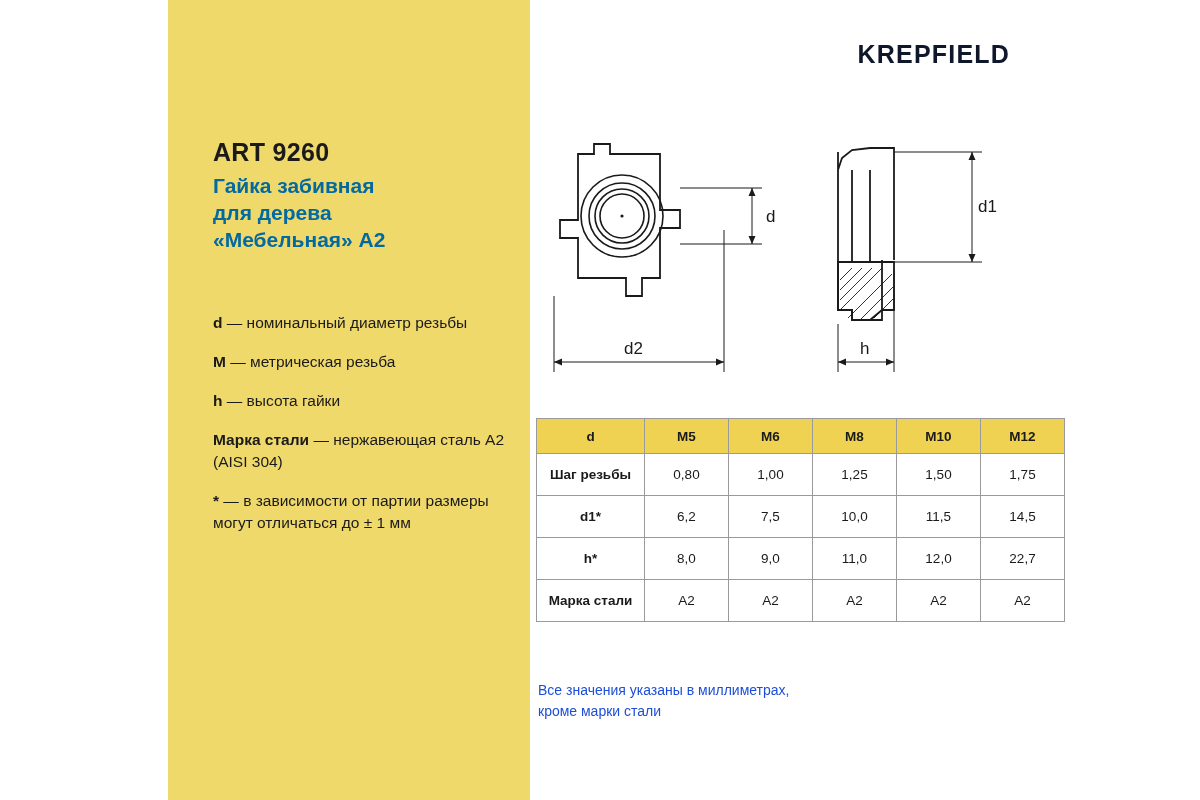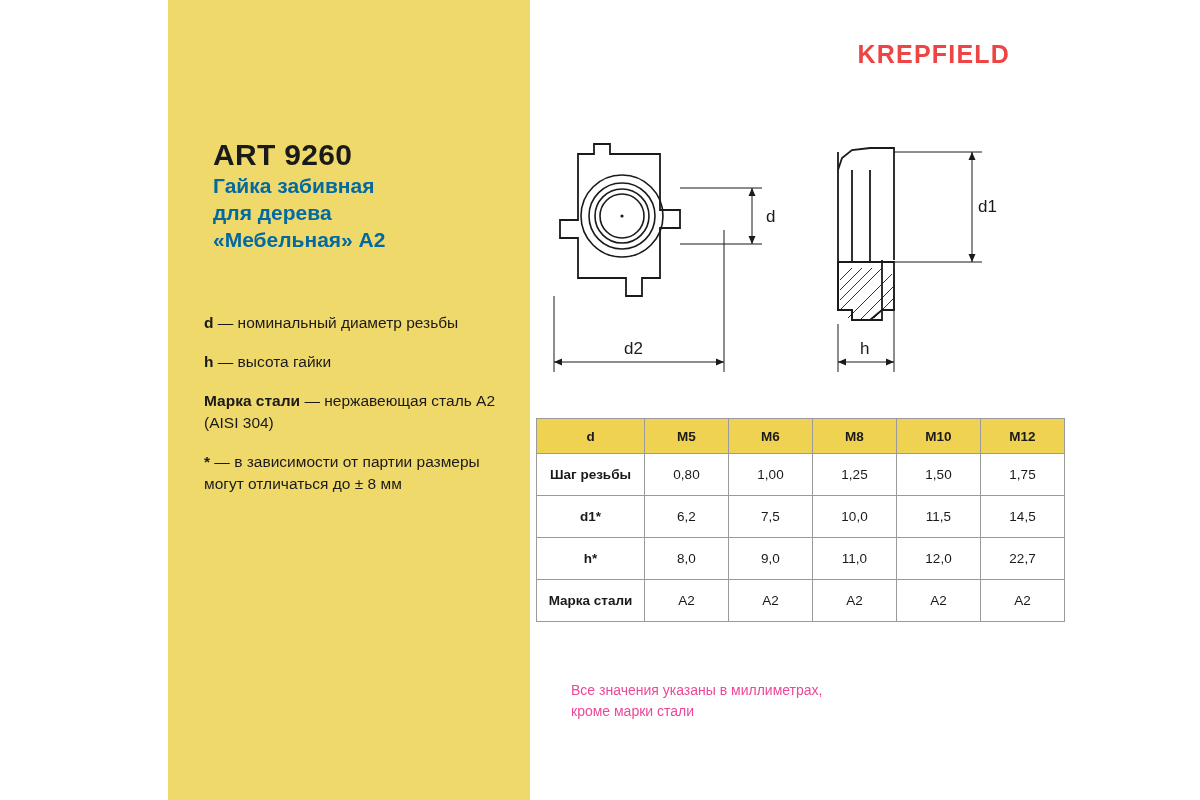--- a/index.html
+++ b/index.html
@@ -24,39 +24,39 @@
     width: 362px;
     height: 800px;
     background: #f0d96b;
   }
 
   .product-code {
     position: absolute;
     left: 213px;
     top: 138px;
     width: 300px;
-    font-size: 30px;
+    font-size: 25px;
     font-weight: bold;
     letter-spacing: 0.3px;
     color: #1a1a1a;
   }
   .product-title {
     position: absolute;
     left: 213px;
     top: 172px;
     width: 290px;
     font-size: 21px;
     font-weight: bold;
     line-height: 27px;
     color: #0369a1;
   }
 
   .legend {
     position: absolute;
-    left: 204px;
+    left: 213px;
     top: 312px;
     width: 292px;
   }
   .legend-item {
     font-size: 15.5px;
     line-height: 22px;
     margin-bottom: 17px;
     color: #1a1a1a;
   }
   .legend-item .term {
@@ -73,21 +73,21 @@
   }
 
   
   .brand {
     position: absolute;
     right: 190px;
     top: 40px;
     font-size: 25px;
     font-weight: bold;
     letter-spacing: 1.2px;
-    color: #ef4444;
+    color: #0f172a;
   }
 
   
   .drawings {
     position: absolute;
     left: 530px;
     top: 110px;
     width: 500px;
     height: 290px;
   }
@@ -120,37 +120,37 @@
   }
   .col-first { width: 105px; }
   .col-val { width: 81px; }
 
   .table-footnote {
     position: absolute;
     left: 538px;
     top: 680px;
     font-size: 14px;
     line-height: 21px;
-    color: #ec4899;
-    margin-left: 33px;
+    color: #1d4ed8;
   }
 </style>
 </head>
 <body>
 
 <div class="yellow-panel"></div>
 
 <div class="product-code">ART 9260</div>
 <div class="product-title"><span>Гайка забивная</span><br><span>для дерева</span><br><span>«Мебельная» A2</span></div>
 
 <div class="legend">
     <div class="legend-item"><span class="term">d</span><span> — номинальный диаметр резьбы</span></div>
+    <div class="legend-item"><span class="term">M</span><span> — метрическая резьба</span></div>
     <div class="legend-item"><span class="term">h</span><span> — высота гайки</span></div>
     <div class="legend-item"><span class="term">Марка стали</span><span> — нержавеющая сталь A2 (AISI 304)</span></div>
-    <div class="legend-note"><span class="term">*</span><span> — в зависимости от партии размеры могут отличаться до ± 8 мм</span></div>
+    <div class="legend-note"><span class="term">*</span><span> — в зависимости от партии размеры могут отличаться до ± 1 мм</span></div>
   </div>
 
 <div class="brand">KREPFIELD</div>
 
 <div class="drawings">
   <svg width="500" height="290" viewBox="0 0 500 290">
     <g fill="none" stroke="#1a1a1a" stroke-width="1.6" stroke-linejoin="round">
 
       <path d="M 42 40
                L 74 40

